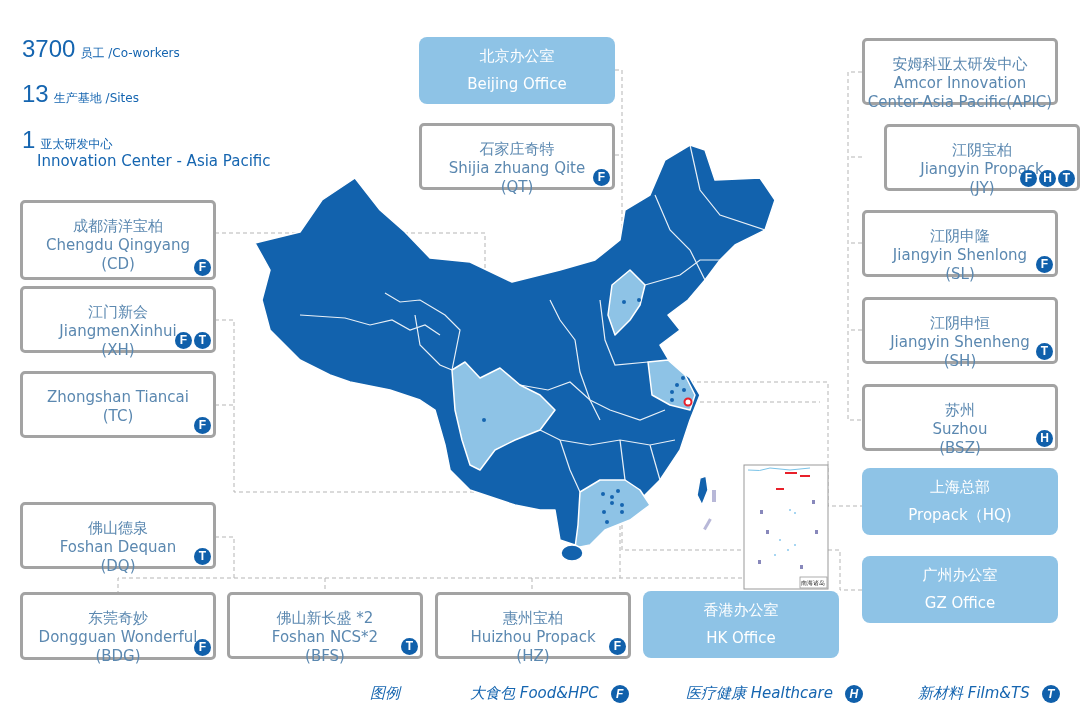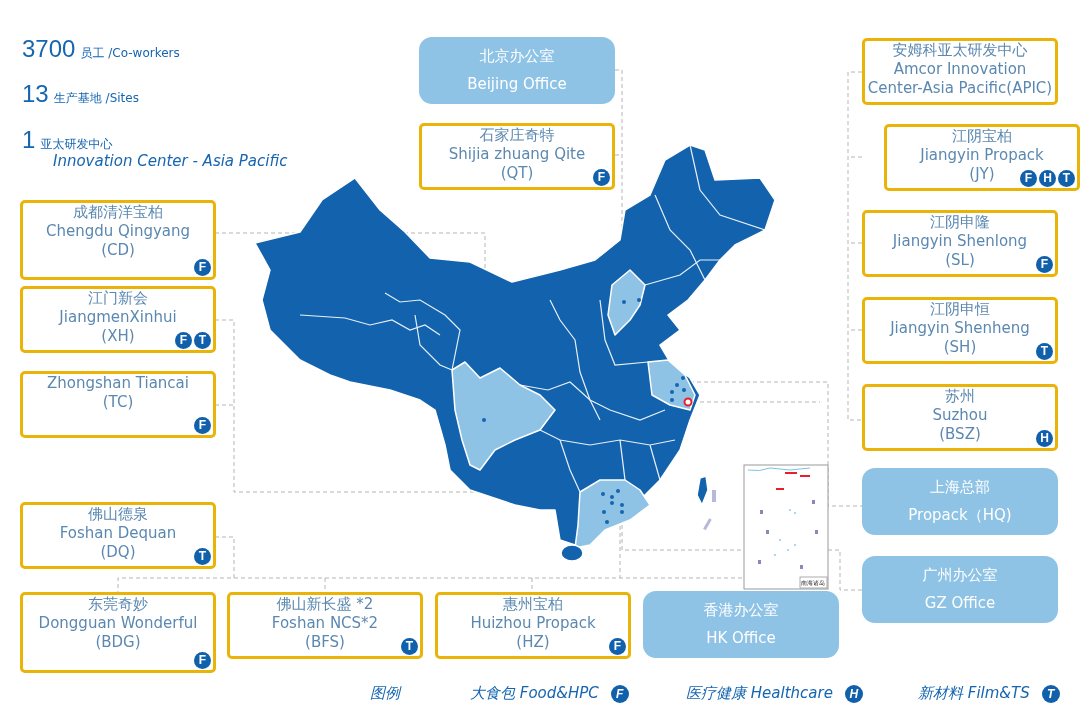--- a/index.html
+++ b/index.html
@@ -2,28 +2,28 @@
 <html><head>
 <meta charset="utf-8">
 <style>
   html, body { margin: 0; padding: 0; background: #ffffff; }
   body { width: 1080px; height: 709px; position: relative; overflow: hidden;
          font-family: "DejaVu Sans", "Liberation Sans", sans-serif; }
   .stats { position: absolute; left: 22px; top: 30px; color: #1565b0; }
   .stat { position: absolute; left: 0; white-space: nowrap; }
   .stat .num { font-size: 24px; font-family: "Liberation Sans", sans-serif; text-align: center; }
   .stat .lbl { font-size: 12px; }
-  .stat .sub { position: absolute; left: 31px; top: 26px; font-size: 15px; white-space: nowrap; font-style: italic; }
+  .stat .sub { position: absolute; left: 15px; top: 26px; font-size: 15px; white-space: nowrap; }
 
   .box { position: absolute; box-sizing: border-box; text-align: center;
-         border: 3px solid #eab308; border-radius: 5px; background: #fff;
-         color: #5b88b0; font-size: 15px; line-height: 19px; padding-top: 0; }
+         border: 3px solid #a3a3a3; border-radius: 5px; background: #fff;
+         color: #5b88b0; font-size: 15px; line-height: 19px; padding-top: 14px; }
   .box .cn, .box .en, .box .code { display: block; white-space: nowrap; }
   .office { position: absolute; box-sizing: border-box; text-align: center;
-            background: #8ec3e6; border-radius: 13px; color: #ffffff;
+            background: #8ec3e6; border-radius: 8px; color: #ffffff;
             font-size: 15px; line-height: 28px; padding-top: 5px; }
   .office span { display: block; white-space: nowrap; }
   .badges { position: absolute; right: 2px; bottom: 1px; display: flex; gap: 2px; }
   .badge { width: 17px; height: 17px; border-radius: 50%; background: #1060ab;
            color: #fff; font-size: 12px; font-weight: bold; line-height: 17px;
            text-align: center; font-family: "Liberation Sans", sans-serif; }
   .legend { position: absolute; top: 684px; left: 0; color: #1565b0; font-size: 15px; }
   .legend .item { position: absolute; white-space: nowrap; display: flex; align-items: flex-end; gap: 12px; font-style: italic; }
   .legend .badge { width: 18px; height: 18px; line-height: 18px; }
   svg.lines { position: absolute; left: 0; top: 0; }
@@ -216,21 +216,21 @@
 
 <div class="box" style="left:20px;top:502px;width:196px;height:67px">
   <span class="cn">佛山德泉</span>
   <span class="en">Foshan Dequan</span>
   <span class="code">(DQ)</span>
   <div class="badges">
       <div class="badge">T</div>
     </div>
 </div>
 
-<div class="box" style="left:20px;top:592px;width:196px;height:81px">
+<div class="box" style="left:20px;top:592px;width:196px;height:68px">
   <span class="cn">东莞奇妙</span>
   <span class="en">Dongguan Wonderful</span>
   <span class="code">(BDG)</span>
   <div class="badges">
       <div class="badge">F</div>
     </div>
 </div>
 
 <div class="box" style="left:227px;top:592px;width:196px;height:67px">
   <span class="cn">佛山新长盛 *2</span>

